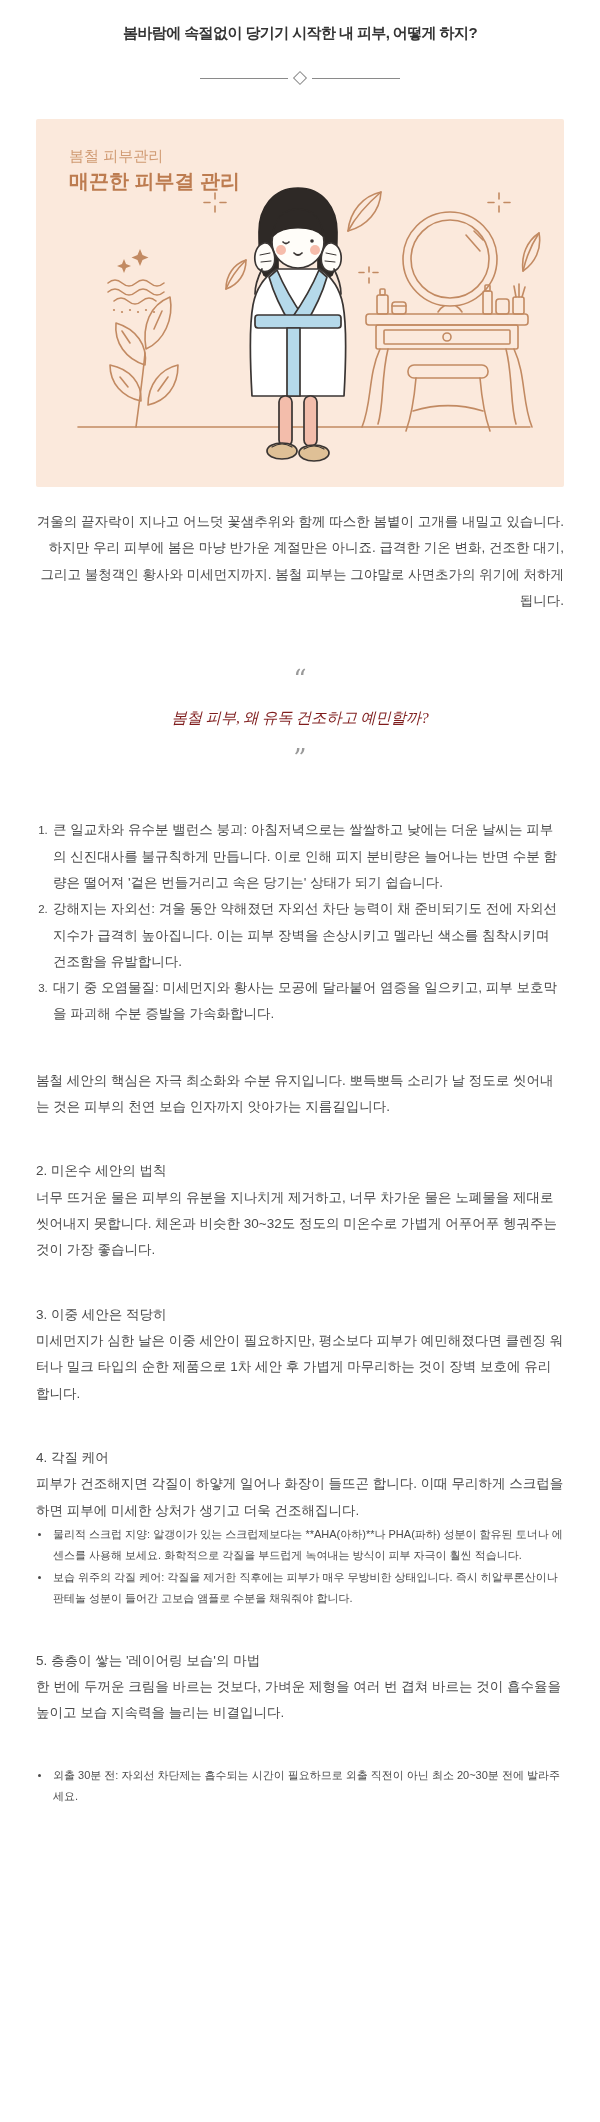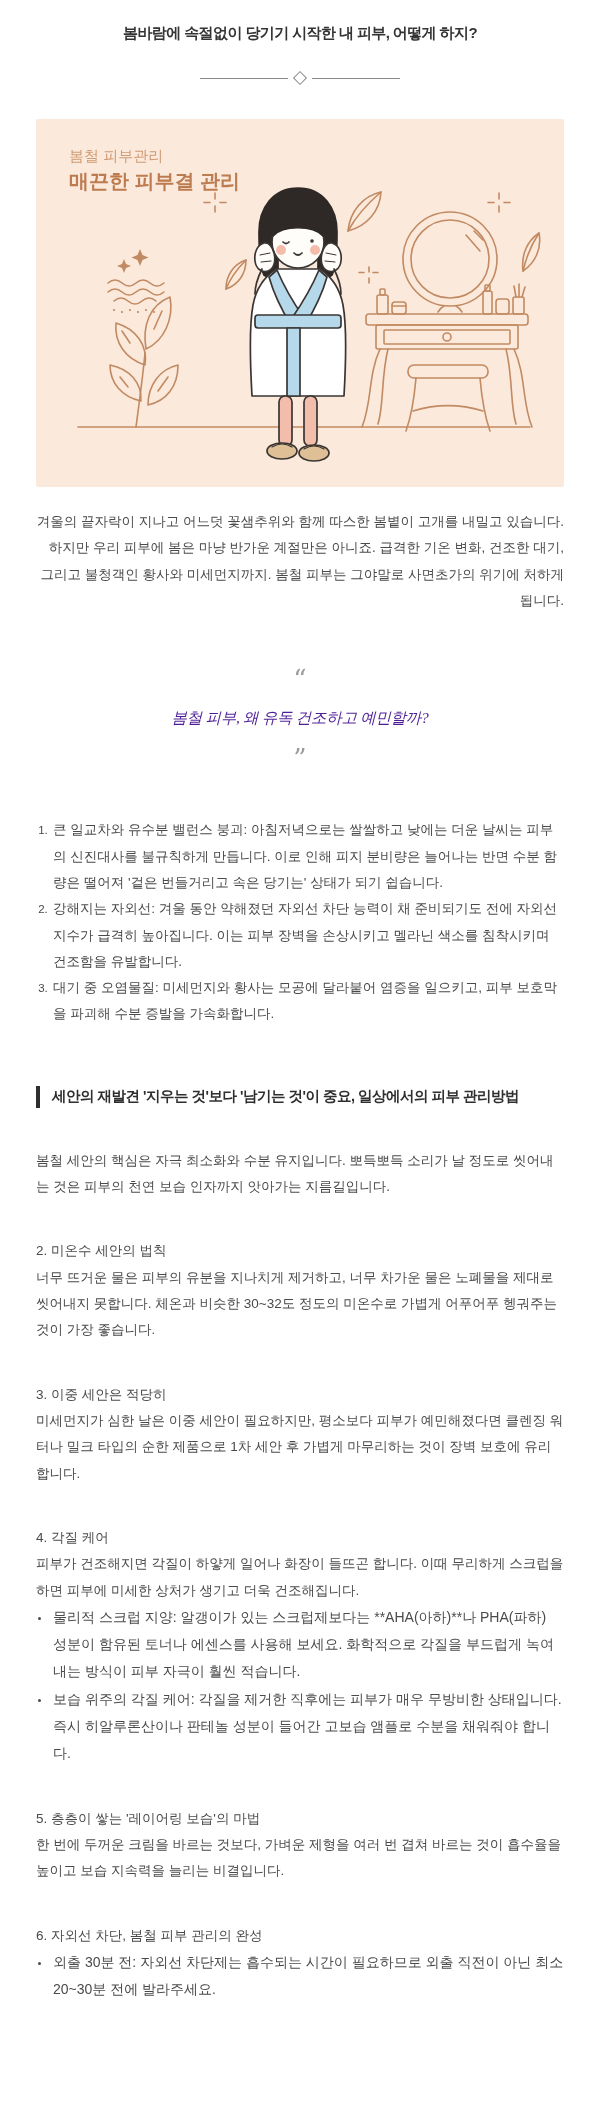--- a/index.html
+++ b/index.html
@@ -44,21 +44,21 @@
 
   .quote-block{text-align:center;margin:52px 0 44px;}
   .quote-mark{
     font-family:"DejaVu Serif","Liberation Serif",serif;
     font-size:26px;color:#9a9a9a;line-height:1;display:block;
   }
   .quote-text{
     font-family:"Liberation Serif","DejaVu Serif",serif;
     font-style:italic;
     font-size:15.5px;
-    color:#4c1d95;
+    color:#7f1d1d;
     letter-spacing:-0.3px;
     margin:16px 0;
   }
 
   ol.causes{
     margin:46px 0 0;
     padding-left:15px;
   }
   ol.causes li{
     font-size:13.5px;line-height:1.95;word-break:break-all;
@@ -78,21 +78,21 @@
   }
   .lead{margin-top:40px;}
 
   .tip{margin-top:38px;}
   .tip .t-head{margin:0;}
   .tip .t-body{margin:0;}
   ul.tip-bullets{
     margin:0;padding-left:15px;list-style:disc;
   }
   ul.tip-bullets li{
-    font-size:14px;line-height:1.95;word-break:break-all;padding-left:2px;
+    font-size:11px;line-height:1.95;word-break:break-all;padding-left:2px;
   }
   ul.tip-bullets li::marker{font-size:10px;color:#4a4a4a;}
 </style>
 </head>
 <body>
 
 <div class="wrap">
 
   <h1 class="page-title">봄바람에 속절없이 당기기 시작한 내 피부, 어떻게 하지?</h1>
 
@@ -244,24 +244,20 @@
     <div class="quote-text">봄철 피부, 왜 유독 건조하고 예민할까?</div>
     <span class="quote-mark">”</span>
   </div>
 
   <ol class="causes">
     <li>큰 일교차와 유수분 밸런스 붕괴: 아침저녁으로는 쌀쌀하고 낮에는 더운 날씨는 피부의 신진대사를 불규칙하게 만듭니다. 이로 인해 피지 분비량은 늘어나는 반면 수분 함량은 떨어져 '겉은 번들거리고 속은 당기는' 상태가 되기 쉽습니다.</li>
     <li>강해지는 자외선: 겨울 동안 약해졌던 자외선 차단 능력이 채 준비되기도 전에 자외선 지수가 급격히 높아집니다. 이는 피부 장벽을 손상시키고 멜라닌 색소를 침착시키며 건조함을 유발합니다.</li>
     <li>대기 중 오염물질: 미세먼지와 황사는 모공에 달라붙어 염증을 일으키고, 피부 보호막을 파괴해 수분 증발을 가속화합니다.</li>
   </ol>
 
-  <div class="section-header">
-    <span class="bar"></span>
-    <span class="text">세안의 재발견 '지우는 것'보다 '남기는 것'이 중요, 일상에서의 피부 관리방법</span>
-  </div>
 
   <p class="body-text lead">봄철 세안의 핵심은 자극 최소화와 수분 유지입니다. 뽀득뽀득 소리가 날 정도로 씻어내는 것은 피부의 천연 보습 인자까지 앗아가는 지름길입니다.</p>
 
 
   <div class="tip">
     <p class="body-text t-head">2. 미온수 세안의 법칙</p>
     <p class="body-text t-body">너무 뜨거운 물은 피부의 유분을 지나치게 제거하고, 너무 차가운 물은 노폐물을 제대로 씻어내지 못합니다. 체온과 비슷한 30~32도 정도의 미온수로 가볍게 어푸어푸 헹궈주는 것이 가장 좋습니다.</p>
   </div>
 
   <div class="tip">
@@ -277,20 +273,19 @@
       <li>보습 위주의 각질 케어: 각질을 제거한 직후에는 피부가 매우 무방비한 상태입니다. 즉시 히알루론산이나 판테놀 성분이 들어간 고보습 앰플로 수분을 채워줘야 합니다.</li>
     </ul>
   </div>
 
   <div class="tip">
     <p class="body-text t-head">5. 층층이 쌓는 '레이어링 보습'의 마법</p>
     <p class="body-text t-body">한 번에 두꺼운 크림을 바르는 것보다, 가벼운 제형을 여러 번 겹쳐 바르는 것이 흡수율을 높이고 보습 지속력을 늘리는 비결입니다.</p>
   </div>
 
   <div class="tip">
-    <p class="body-text t-head">6. 자외선 차단, 봄철 피부 관리의 완성</p>
     <ul class="tip-bullets">
       <li>외출 30분 전: 자외선 차단제는 흡수되는 시간이 필요하므로 외출 직전이 아닌 최소 20~30분 전에 발라주세요.</li>
 
     </ul>
   </div>
 
 </div>
 
 </body></html>

